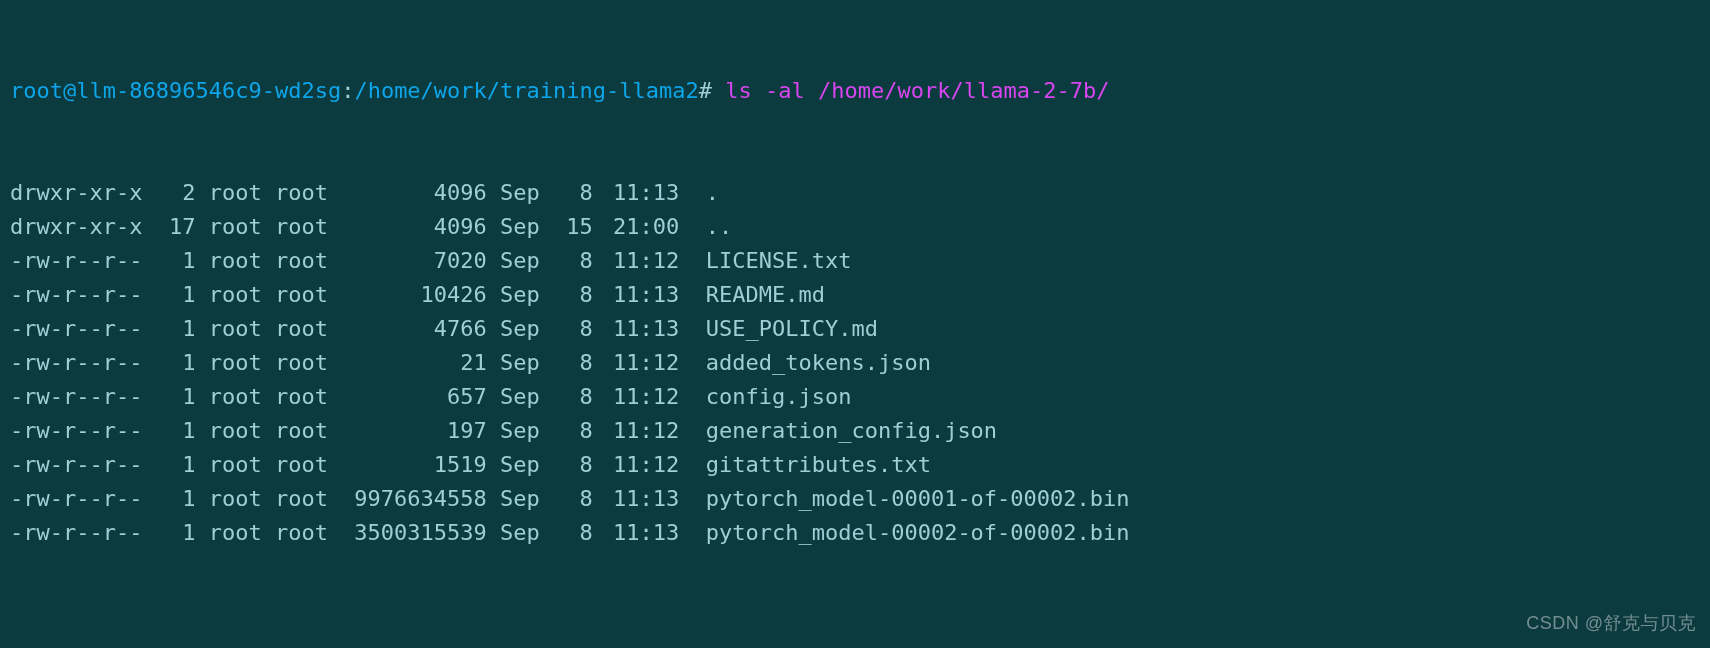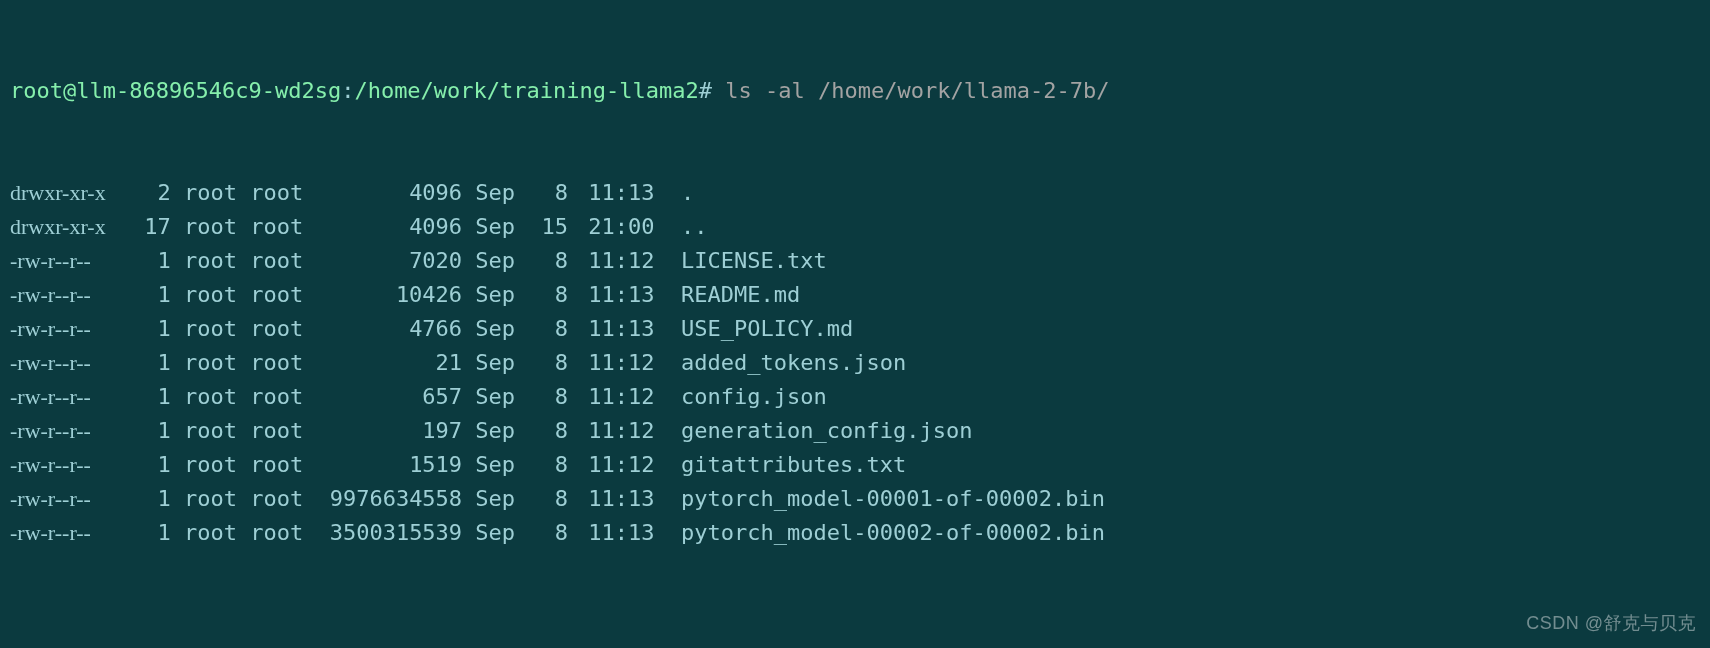--- a/index.html
+++ b/index.html
@@ -10,24 +10,24 @@
     font-family: "Menlo", "Consolas", "DejaVu Sans Mono", monospace;
     font-size: 22px;
     line-height: 34px;
     color: #9ecfd5;
     overflow: hidden;
   }
   .terminal {
     padding: 6px 10px 0 10px;
     white-space: pre;
   }
-  .prompt { color: #86efac; }
-  .cmd    { color: #a3a3a3; }
+  .prompt { color: #0ea5e9; }
+  .cmd    { color: #d946ef; }
   .row    { white-space: pre; }
-  .perm   { display:inline-block; width: 11ch; font-family: Liberation Serif, serif; }
+  .perm   { display:inline-block; width: 11ch; }
   .links  { display:inline-block; width: 3ch; text-align:right; }
   .owner  { display:inline-block; width: 5ch; }
   .group  { display:inline-block; width: 5ch; }
   .size   { display:inline-block; width: 11ch; text-align:right; }
   .month  { display:inline-block; width: 4ch; }
   .day    { display:inline-block; width: 3ch; text-align:right; }
   .time   { display:inline-block; width: 6ch; margin-left: 7px; }
   .fname  { display:inline-block; }
   .watermark {
     position: absolute;

